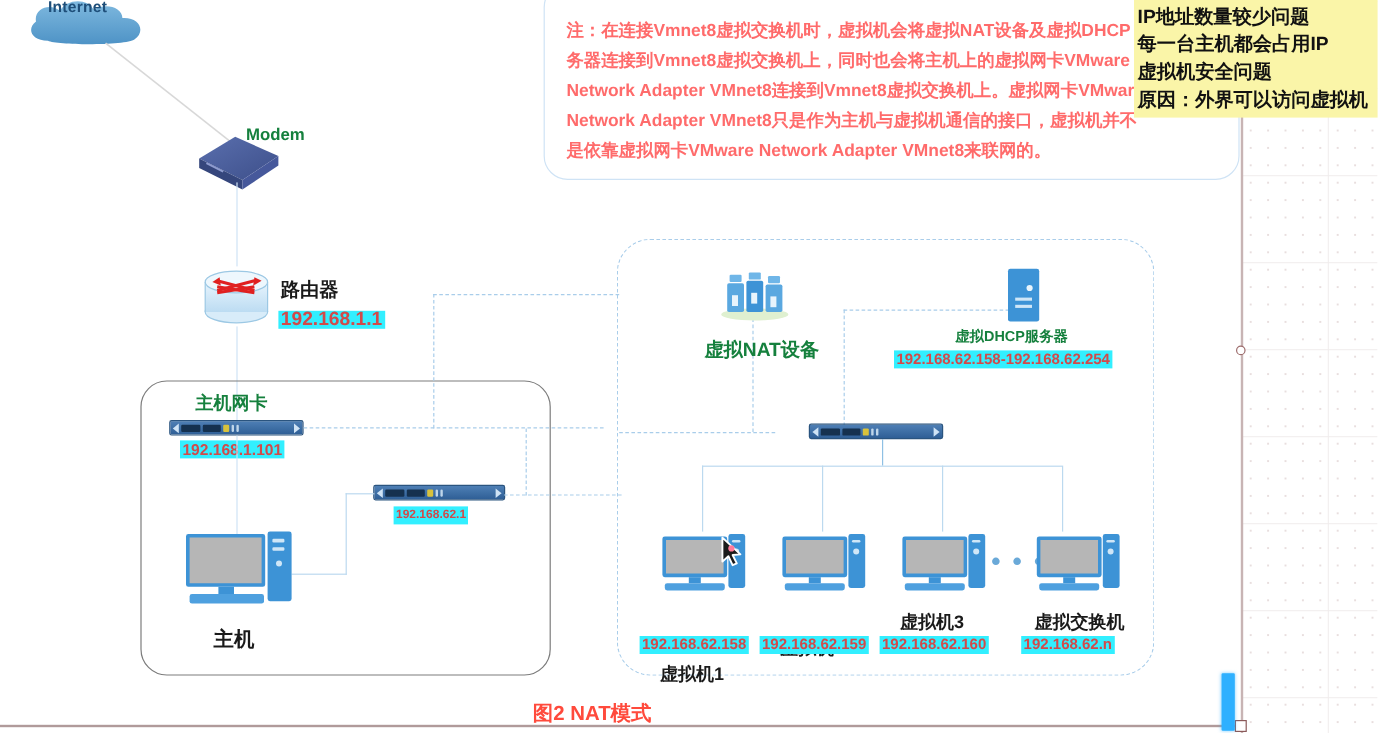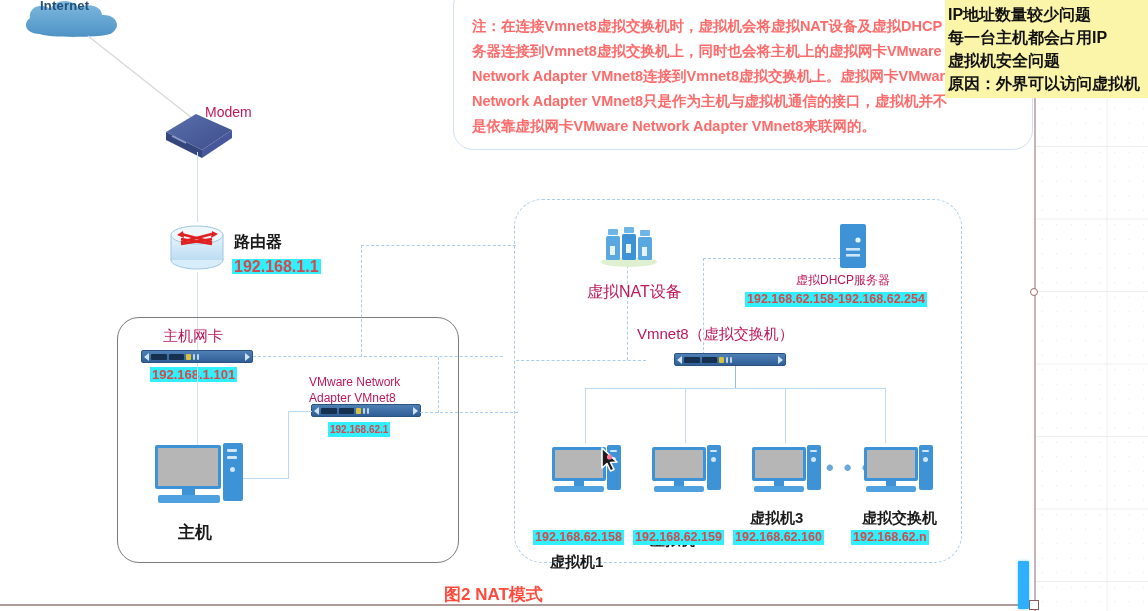--- a/index.html
+++ b/index.html
@@ -41,21 +41,21 @@
     background:#b09a9a;
   }
   .blue-bar{
     position:absolute;left:1018px;top:561px;width:11px;height:48px;
     background:#2eb0ff;border-radius:1px;
     box-shadow:0 0 3px rgba(46,176,255,.6);
   }
 
   
   .lbl{position:absolute;white-space:nowrap;}
-  .lbl-blue{color:#be185d;font-weight:normal;}
+  .lbl-blue{color:#15803d;font-weight:bold;}
   .lbl-dark{color:#1a1a1a;font-weight:bold;}
   .ip{
     position:absolute;white-space:nowrap;
     background:#32efff;color:#d24a4a;font-weight:bold;
     padding:0 2px;line-height:15px;
   }
 
   
   .cloud{position:absolute;left:18px;top:0px;width:110px;height:42px;}
   .cloud-title{
@@ -234,21 +234,20 @@
       <span class="blk b2"></span>
     <span class="blk b3"></span>
       <span class="blk b4"></span>
       <span class="blk b5"></span>
       <span class="tri tri-r"></span>
   </div>
   <div class="ip host-nic-ip">192.168.1.101</div>
 
   <div class="line-v" style="left:197px;top:363px;height:82px;background:#cfe3f5;"></div>
 
-  <div class="lbl lbl-blue vmnic-label">VMware Network Adapter VMnet8</div>
   <div class="nicbar" style="left:311px;top:404px;width:110px;">
     <span class="tri tri-l"></span>
       <span class="blk b1"></span>
       <span class="blk b2"></span>
     <span class="blk b3"></span>
       <span class="blk b4"></span>
       <span class="blk b5"></span>
       <span class="tri tri-r"></span>
   </div>
   <div class="ip vmnic-ip">192.168.62.1</div>
@@ -300,21 +299,20 @@
 
   <svg style="position:absolute;left:838px;top:222px;width:30px;height:48px">
     <rect x="2" y="2" width="26" height="44" rx="2" fill="#3d93d6"></rect>
     <circle cx="20" cy="18" r="2.6" fill="#e8f4fc"></circle>
     <rect x="8" y="26" width="14" height="2.6" fill="#cfe6f7"></rect>
     <rect x="8" y="32" width="14" height="2.6" fill="#cfe6f7"></rect>
   </svg>
   <div class="lbl lbl-blue dhcp-label">虚拟DHCP服务器</div>
   <div class="ip dhcp-ip">192.168.62.158-192.168.62.254</div>
 
-  <div class="lbl lbl-blue vmnet-label">Vmnet8（虚拟交换机）</div>
   <div class="nicbar" style="left:674px;top:353px;width:112px;">
     <span class="tri tri-l"></span>
       <span class="blk b1"></span>
       <span class="blk b2"></span>
     <span class="blk b3"></span>
       <span class="blk b4"></span>
       <span class="blk b5"></span>
       <span class="tri tri-r"></span>
   </div>
 

